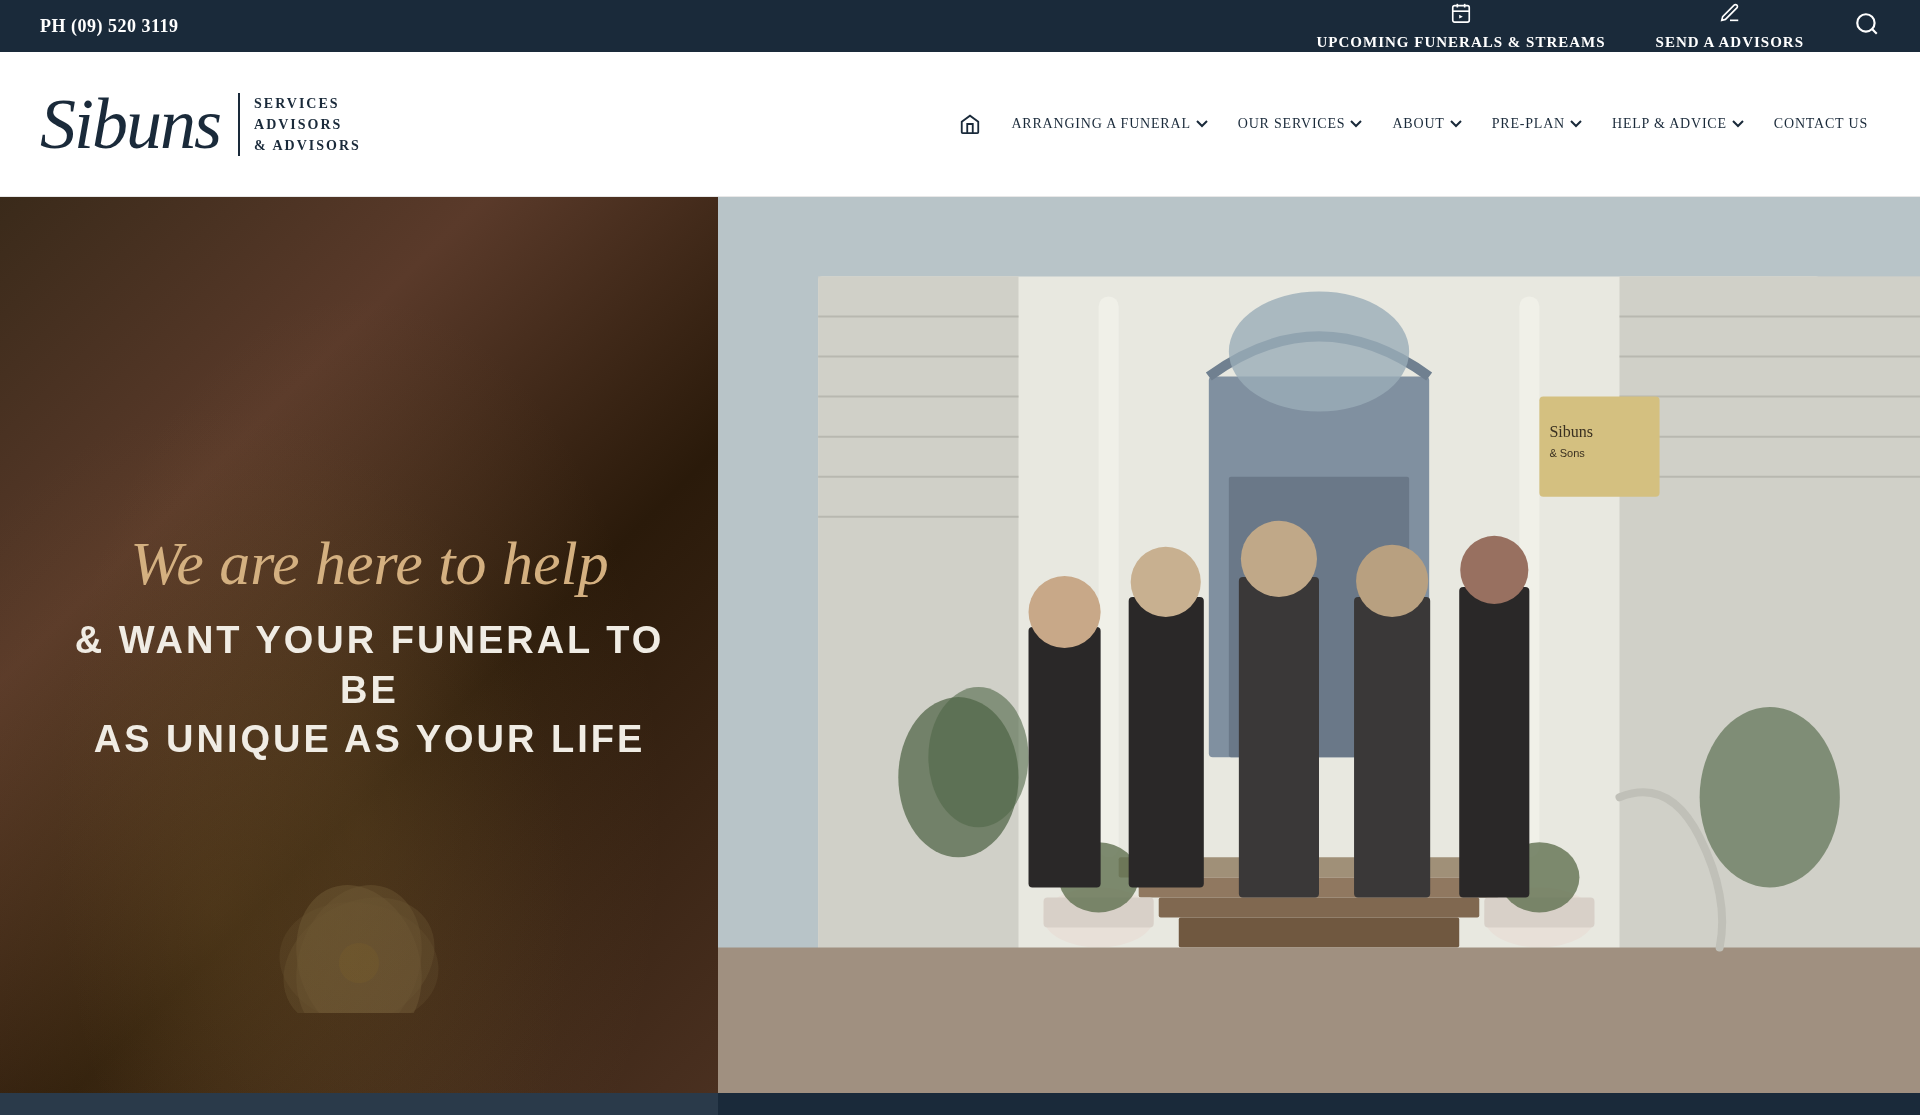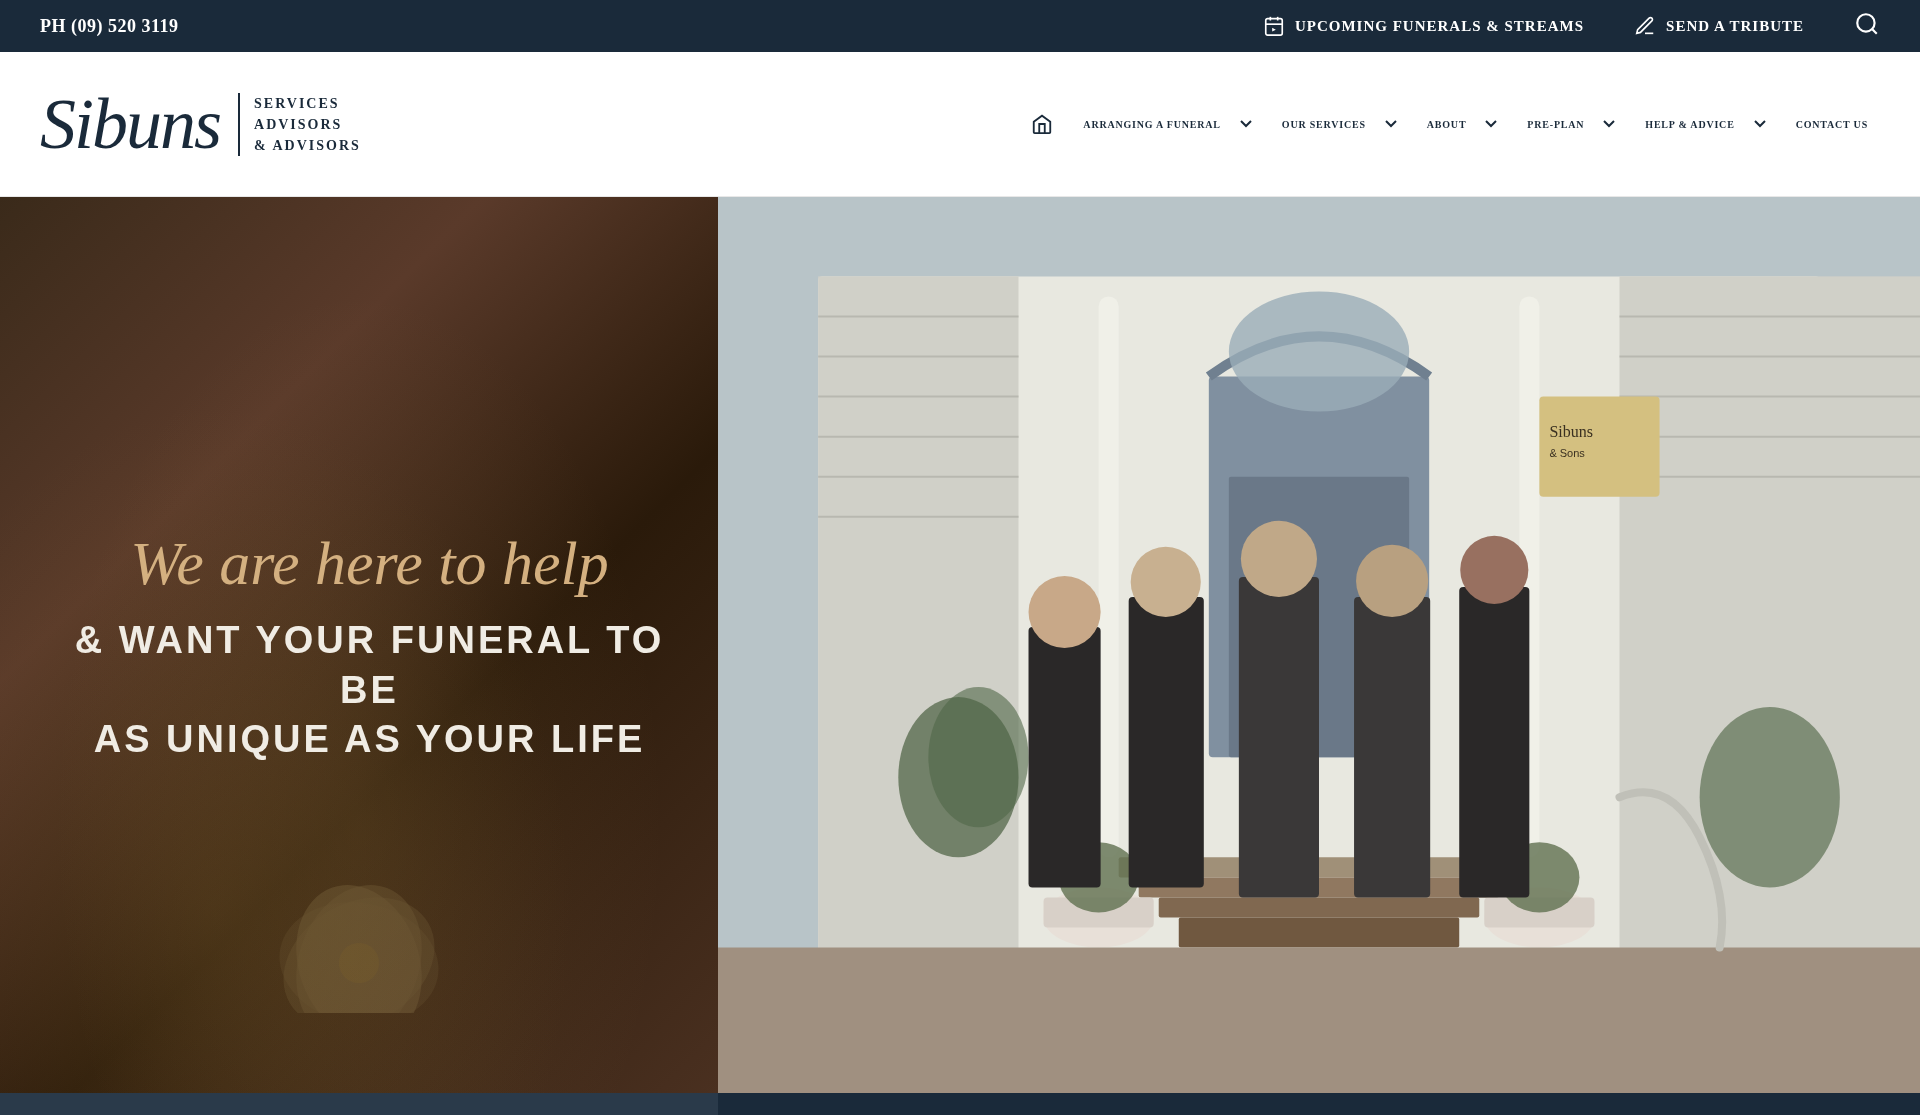--- a/index.html
+++ b/index.html
@@ -29,20 +29,21 @@
     .top-bar-link {
       display: flex;
       align-items: center;
       gap: 10px;
       color: #ffffff;
       text-decoration: none;
       font-size: 15px;
       font-weight: 600;
       letter-spacing: 1px;
       cursor: pointer;
+      flex-direction: column;
     }
     .top-bar-link svg {
       width: 22px;
       height: 22px;
       fill: none;
       stroke: #ffffff;
       stroke-width: 1.8;
     }
     .search-icon-btn {
       cursor: pointer;
@@ -92,25 +93,25 @@
     }
     .nav {
       display: flex;
       align-items: center;
       gap: 6px;
       margin-left: auto;
     }
     .nav-item {
       display: flex;
       align-items: center;
-      gap: 19px;
+      gap: 5px;
       color: #1a2a3a;
       text-decoration: none;
-      font-size: 10px;
-      font-weight: 700;
+      font-size: 14px;
+      font-weight: 400;
       letter-spacing: 0.8px;
       padding: 8px 12px;
       cursor: pointer;
       white-space: nowrap;
     }
     .nav-item svg {
       width: 12px;
       height: 12px;
       fill: #1a2a3a;
     }
@@ -210,21 +211,21 @@
         <line x1="3" y1="10" x2="21" y2="10"></line>
         <polygon points="10,14 10,18 14,16" fill="white" stroke="none"></polygon>
       </svg>
       <span>UPCOMING FUNERALS &amp; STREAMS</span>
     </a>
     <a class="top-bar-link">
       <svg viewBox="0 0 24 24">
         <path d="M12 20h9"></path>
         <path d="M16.5 3.5a2.121 2.121 0 013 3L7 19l-4 1 1-4L16.5 3.5z"></path>
       </svg>
-      <span>SEND A TRIBUTE</span>
+      <span>SEND A ADVISORS</span>
     </a>
     <span class="search-icon-btn">
       <svg viewBox="0 0 24 24">
         <circle cx="11" cy="11" r="8"></circle>
         <line x1="21" y1="21" x2="16.65" y2="16.65"></line>
       </svg>
     </span>
   </div>
 </div>
 

